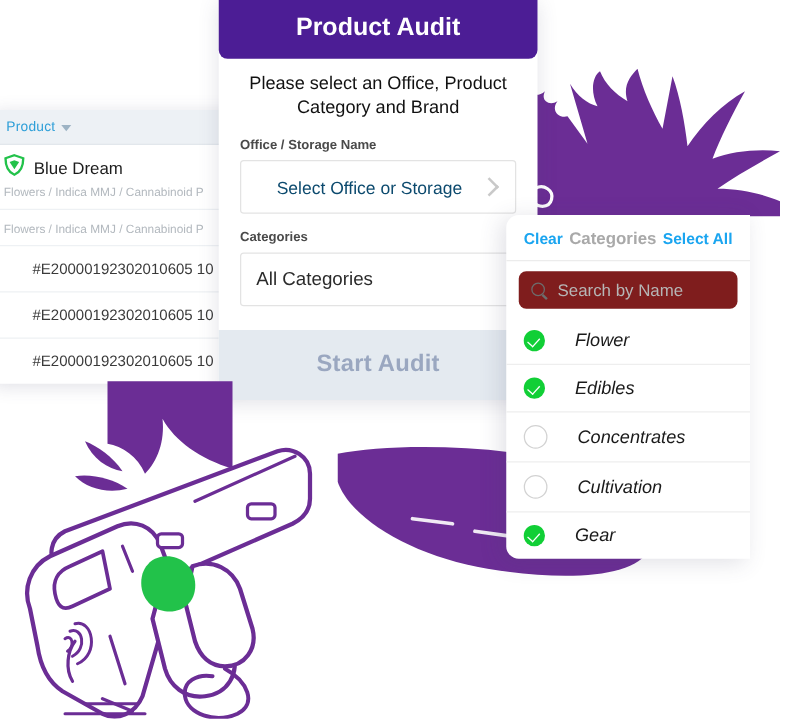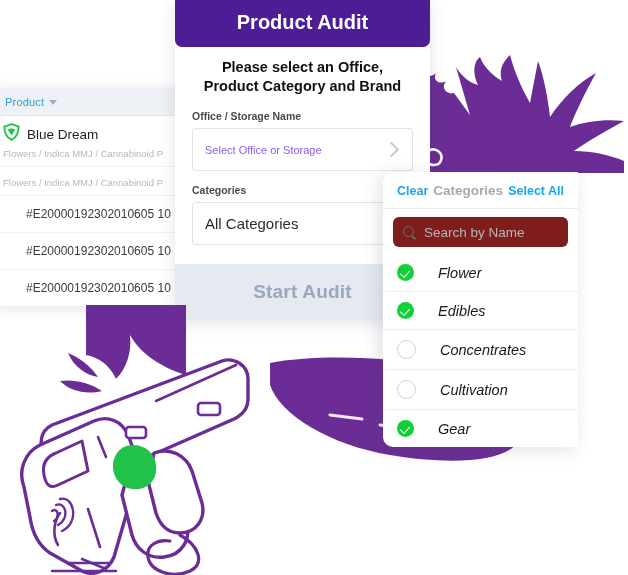--- a/index.html
+++ b/index.html
@@ -53,46 +53,46 @@
     background:#fff;border-radius:0 0 6px 6px;
     box-shadow:0 3px 16px rgba(70,70,100,.15);
   }
   #audit-header{
     background:#4c1d95;border-radius:0 0 7px 7px;
     padding:12px 0 13px;text-align:center;
     margin:-1px 0 0 0;
   }
   #audit-header .t{color:#fff;font-size:20px;font-weight:bold;}
   #audit-sub{
-    text-align:center;font-size:14.5px;font-weight:bold;color:#111;
+    text-align:center;font-size:14.5px;font-weight:normal;color:#111;
     line-height:1.32;padding:11px 22px 14px;
   }
   .fgroup{padding:0 17px 13px;}
   .flabel{font-size:10.5px;font-weight:bold;color:#4a4a4a;margin-bottom:6px;}
   .finput{
     border:1px solid #e3e3e3;border-radius:3px;height:41px;
     display:flex;align-items:center;padding:0 12px;background:#fff;
   }
-  .finput .ph-txt{font-size:11px;color:#8b5cf6;flex:1;white-space:nowrap;}
+  .finput .ph-txt{font-size:14px;color:#0c4a6e;flex:1;white-space:nowrap;text-align:center;}
   .finput .val-txt{font-size:15px;color:#2b2b2b;flex:1;white-space:nowrap;}
   .chev{
     width:9px;height:9px;border-right:2px solid #c9c9c9;
     border-top:2px solid #c9c9c9;transform:rotate(45deg);margin-right:3px;
   }
   #start-audit{
     margin:6px 0 0;background:#e4eaf0;height:56px;
     display:flex;align-items:center;justify-content:center;
   }
   #start-audit .t{
     font-size:19px;font-weight:bold;color:#9aa7c0;letter-spacing:.2px;
   }
 
   
   #cat-dropdown{
-    left:383px;top:172px;width:195px;z-index:7;
+    left:405px;top:172px;width:195px;z-index:7;
     background:#fff;border-radius:10px 0 0 10px;
     box-shadow:-4px 3px 18px rgba(70,70,100,.16);
     overflow:hidden;
   }
   #cat-head{
     display:flex;align-items:center;justify-content:space-between;
     padding:11px 14px 10px;border-bottom:1px solid #ececec;
   }
   #cat-head .link{font-size:12.5px;font-weight:bold;color:#1aa5f0;cursor:pointer;}
   #cat-head .title{font-size:13.5px;font-weight:bold;color:#a9a9a9;}

